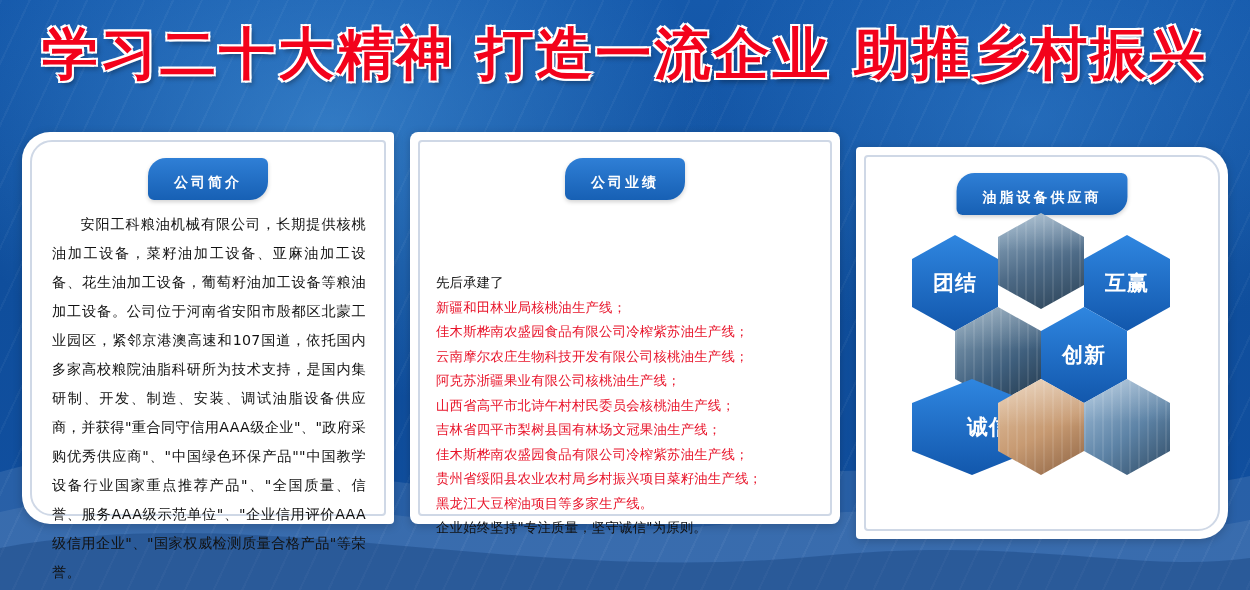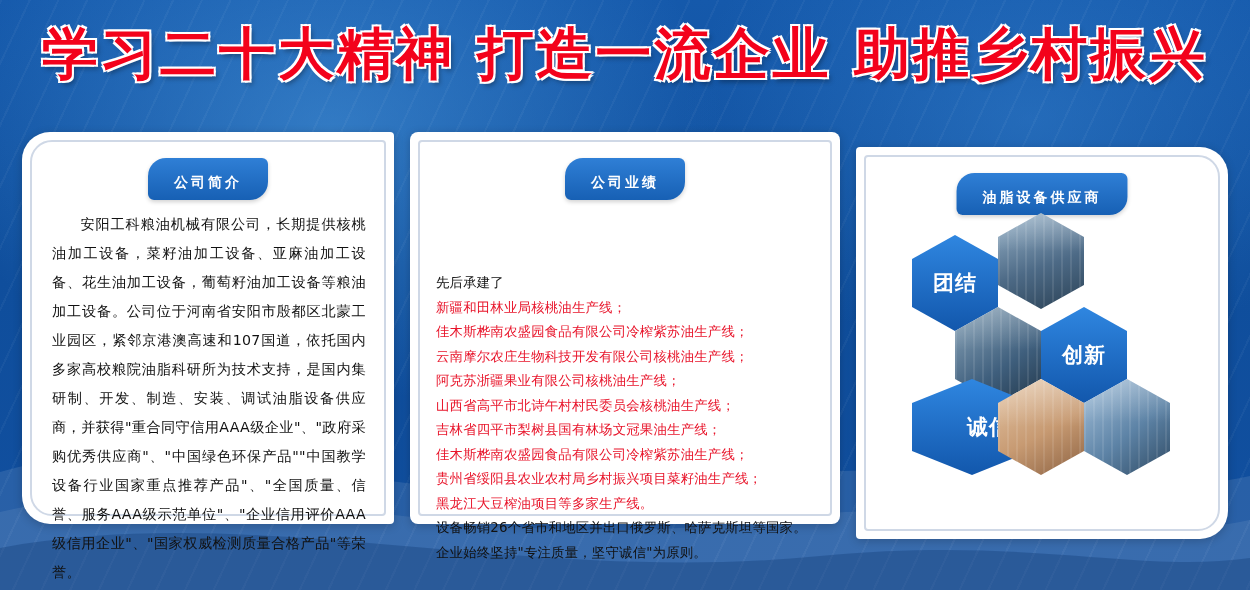--- a/index.html
+++ b/index.html
@@ -248,39 +248,41 @@
           <li>新疆和田林业局核桃油生产线；</li>
           <li>佳木斯桦南农盛园食品有限公司冷榨紫苏油生产线；</li>
           <li>云南摩尔农庄生物科技开发有限公司核桃油生产线；</li>
           <li>阿克苏浙疆果业有限公司核桃油生产线；</li>
           <li>山西省高平市北诗午村村民委员会核桃油生产线；</li>
           <li>吉林省四平市梨树县国有林场文冠果油生产线；</li>
           <li>佳木斯桦南农盛园食品有限公司冷榨紫苏油生产线；</li>
           <li>贵州省绥阳县农业农村局乡村振兴项目菜籽油生产线；</li>
           <li>黑龙江大豆榨油项目等多家生产线。</li>
         </ul>
-        <div class="perf-tail">设备畅销26个省市和地区并出口俄罗斯、哈萨克斯坦等国家。</div>
         <div class="perf-tail">企业始终坚持"专注质量，坚守诚信"为原则。</div>
       </div>
     </div>
 
     <div class="panel panel-right">
       <div class="panel-inner"></div>
       <div class="badge">油脂设备供应商</div>
 
       <div class="hex-area">
 
         <div class="hex text" style="left:56px; top:22px;">
           <span>团结</span>
         </div>
 
         <div class="hex photo photo-factory" style="left:142px; top:0px;">
           <div class="hex-ph-lines"></div>
         </div>
 
+        <div class="hex text" style="left:228px; top:22px;">
+          <span>互赢</span>
+        </div>
 
         <div class="hex photo photo-machine" style="left:99px; top:94px;">
           <div class="hex-ph-lines"></div>
         </div>
 
         <div class="hex text" style="left:185px; top:94px;text-align:center;">
           <span>创新</span>
         </div>
 
         <div class="hex text" style="left:56px; top:166px;padding-left:34px;">

